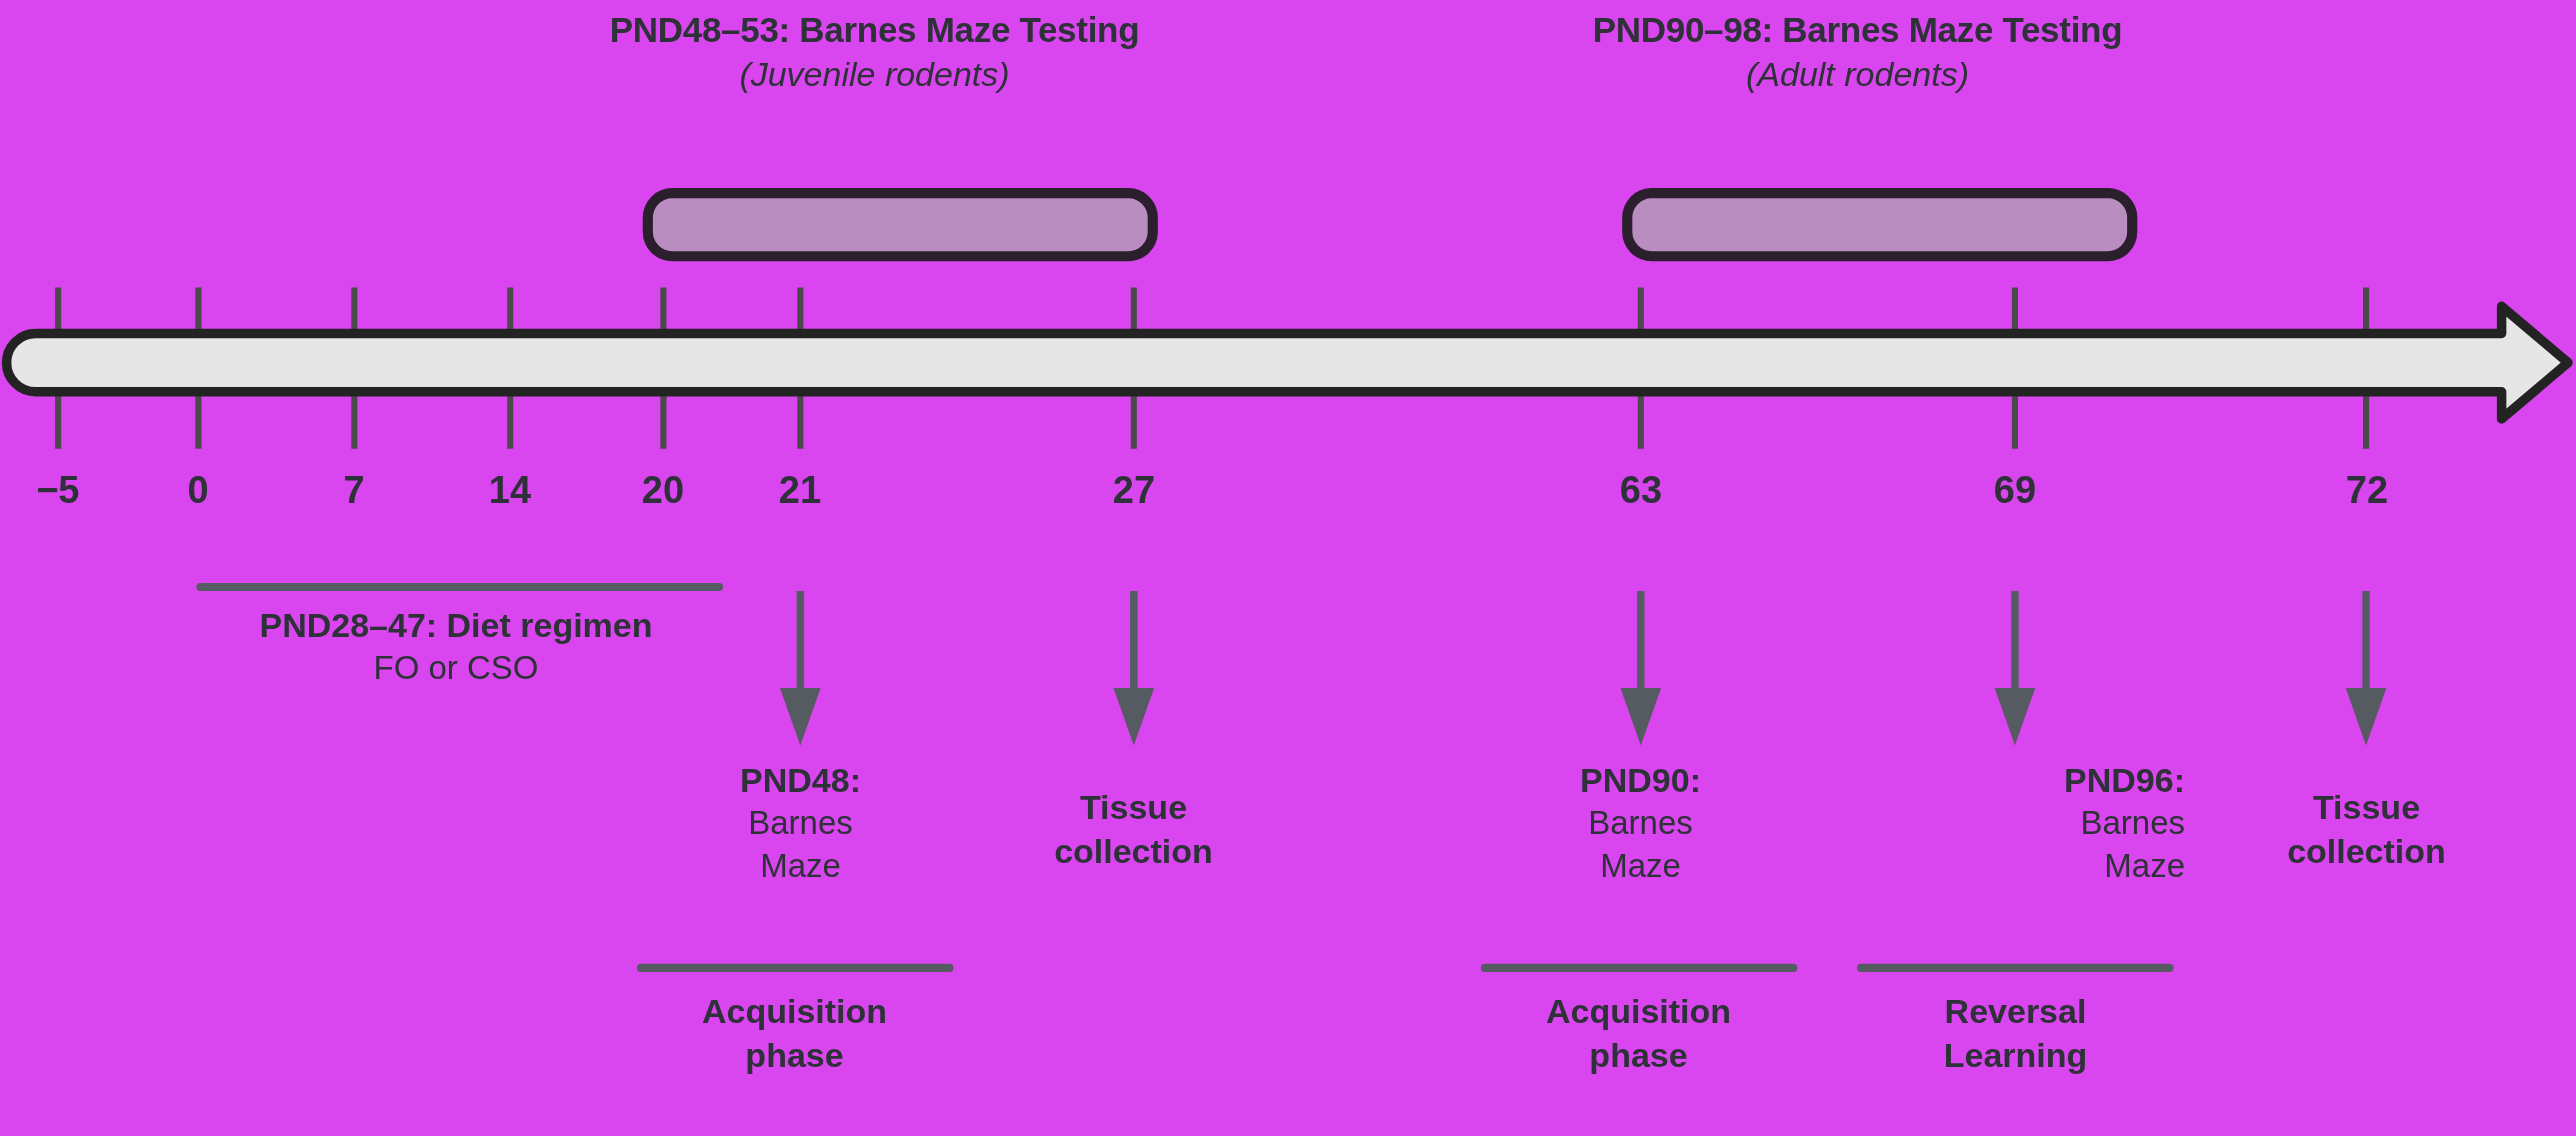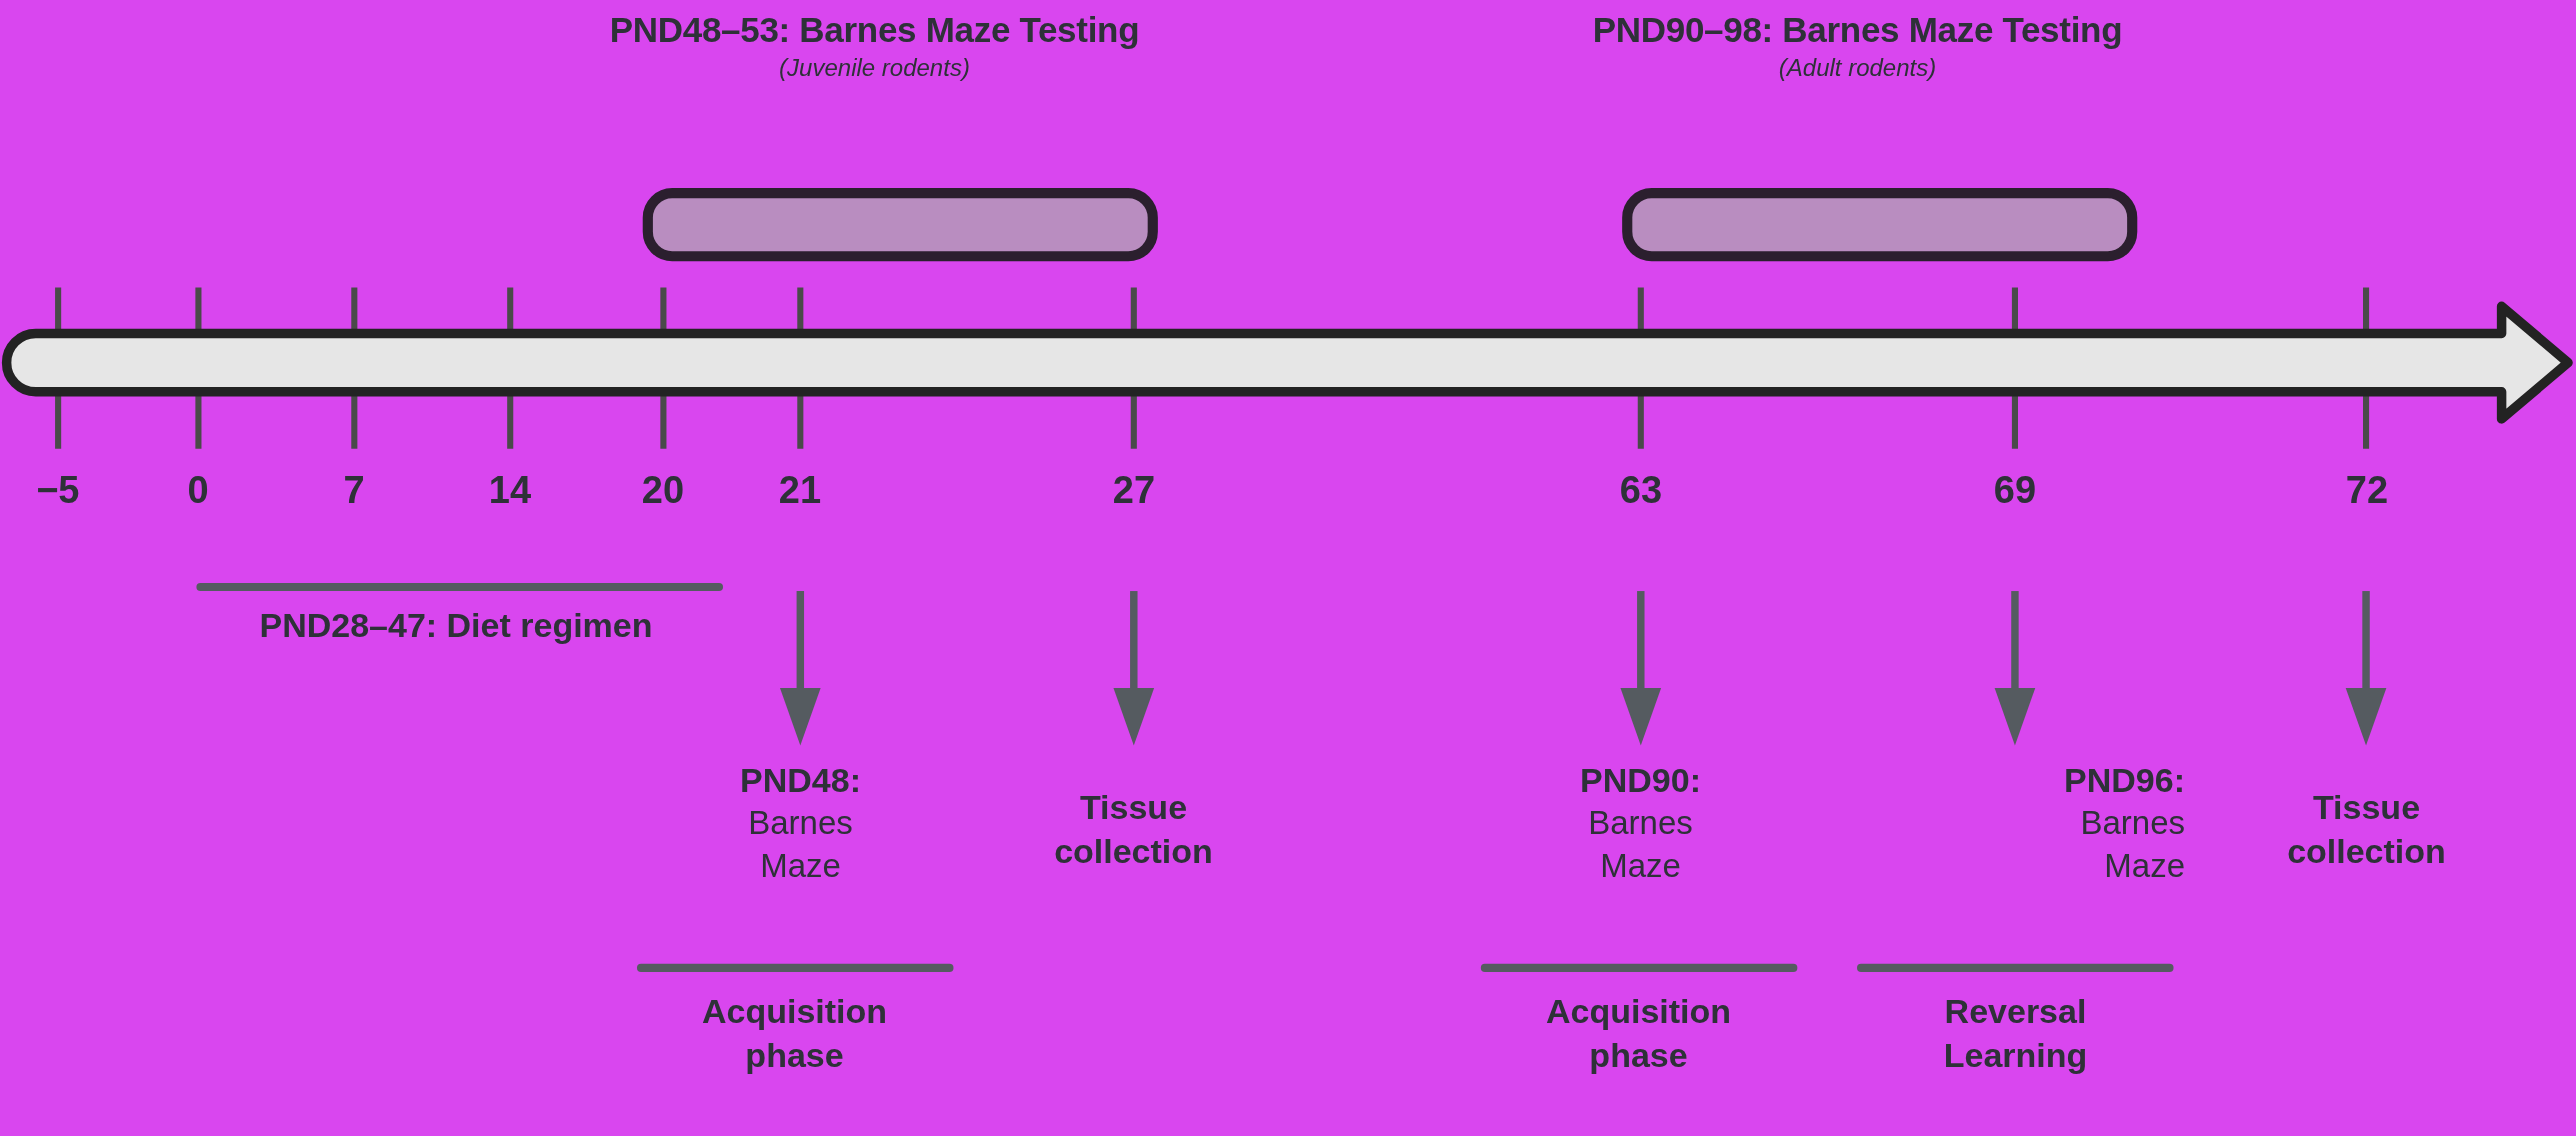--- a/index.html
+++ b/index.html
@@ -40,21 +40,21 @@
     line-height: 1.3;
     color: #2e3138;
   }
 
   .phase-title {
     font-size: 35px;
     font-weight: bold;
     letter-spacing: -0.3px;
   }
   .phase-sub {
-    font-size: 24px;
+    font-size: 34px;
     font-style: italic;
     font-weight: normal;
   }
 
   .tick-label {
     font-size: 38px;
     font-weight: bold;
   }
 
   .diet-title {
@@ -162,20 +162,21 @@
   <div class="txt tick-label" style="left:442px; top:468px; width:136px;">14</div>
   <div class="txt tick-label" style="left:595px; top:468px; width:136px;">20</div>
   <div class="txt tick-label" style="left:732px; top:468px; width:136px;">21</div>
   <div class="txt tick-label" style="left:1066px; top:468px; width:136px;">27</div>
   <div class="txt tick-label" style="left:1573px; top:468px; width:136px;">63</div>
   <div class="txt tick-label" style="left:1947px; top:468px; width:136px;text-align:center;">69</div>
   <div class="txt tick-label" style="left:2299px; top:468px; width:136px;">72</div>
 
   <div class="blk" style="left:117px; top:603px; width:678px;">
     <div class="diet-title">PND28–47: Diet regimen</div>
+    <div class="diet-sub">FO or CSO</div>
   </div>
 
   <div class="blk" style="left:631px; top:758px; width:339px;">
     <div class="event-head">PND48:</div>
     <div class="event-body">Barnes</div>
     <div class="event-body">Maze</div>
   </div>
   <div class="blk phase-foot" style="left:625px; top:990px; width:339px;">
     <div>Acquisition</div>
     <div>phase</div>

